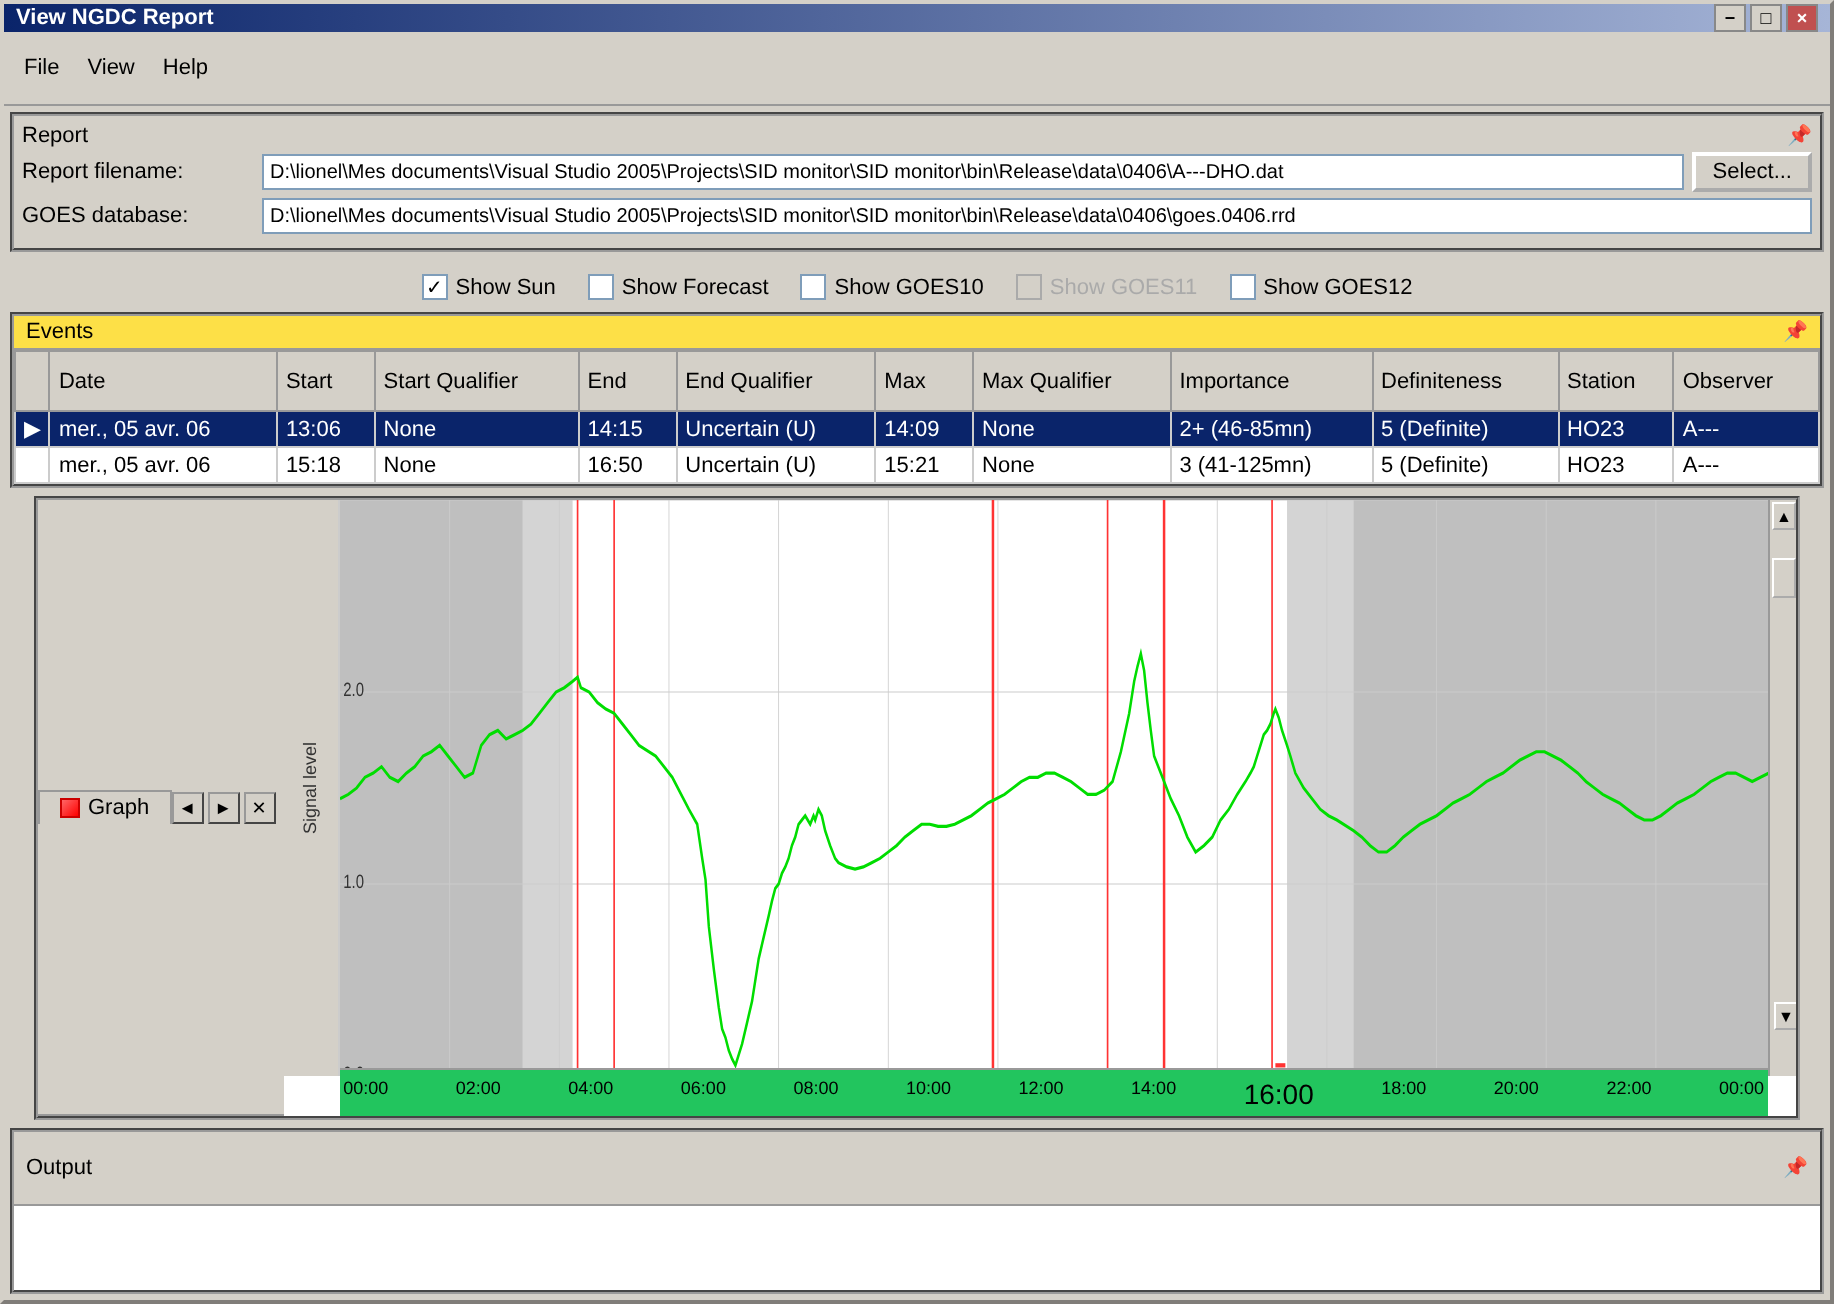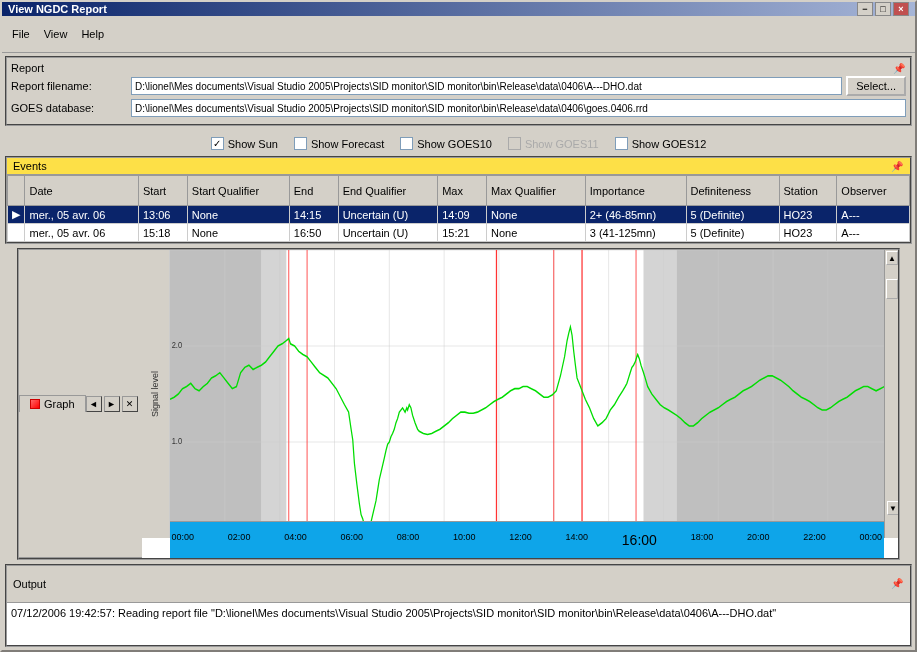--- a/index.html
+++ b/index.html
@@ -425,21 +425,21 @@
           "></polyline>
 
           <text x="2" y="272" font-size="9" fill="#333">0.0</text>
           <text x="2" y="182" font-size="9" fill="#333">1.0</text>
           <text x="2" y="92" font-size="9" fill="#333">2.0</text>
 
           <rect x="0" y="268" width="860" height="4" fill="#88cc00" opacity="0.8"></rect>
         </svg>
       </div>
 
-      <div style="position:absolute;left:28px;right:14px;bottom:0;height:37px;background:#0ea5e9;border-top:1px solid #999;display:flex;align-items:center;">
+      <div style="position:absolute;left:28px;right:14px;bottom:0;height:24px;background:#22c55e;border-top:1px solid #999;display:flex;align-items:center;">
         <div style="display:flex;justify-content:space-between;width:100%;padding:0 2px;">
           <span style="font-size:9px;">00:00</span>
           <span style="font-size:9px;">02:00</span>
           <span style="font-size:9px;">04:00</span>
           <span style="font-size:9px;text-align:center;">06:00</span>
           <span style="font-size:9px;">08:00</span>
           <span style="font-size:9px;">10:00</span>
           <span style="font-size:9px;">12:00</span>
           <span style="font-size:9px;">14:00</span>
           <span style="font-size:14px;">16:00</span>
@@ -457,17 +457,16 @@
       </div>
     </div>
   </div>
 
   <div class="output-section" style="margin:2px 3px 3px 3px;">
     <div class="output-header">
       <span>Output</span>
       <span class="pin-icon">📌</span>
     </div>
     <div class="output-content">
-      <div class="output-line">07/12/2006 19:42:57:  Reading report file "D:\lionel\Mes documents\Visual Studio 2005\Projects\SID monitor\SID monitor\bin\Release\data\0406\A---DHO.dat"</div>
     </div>
   </div>
 
 </div>
 
 </body></html>

